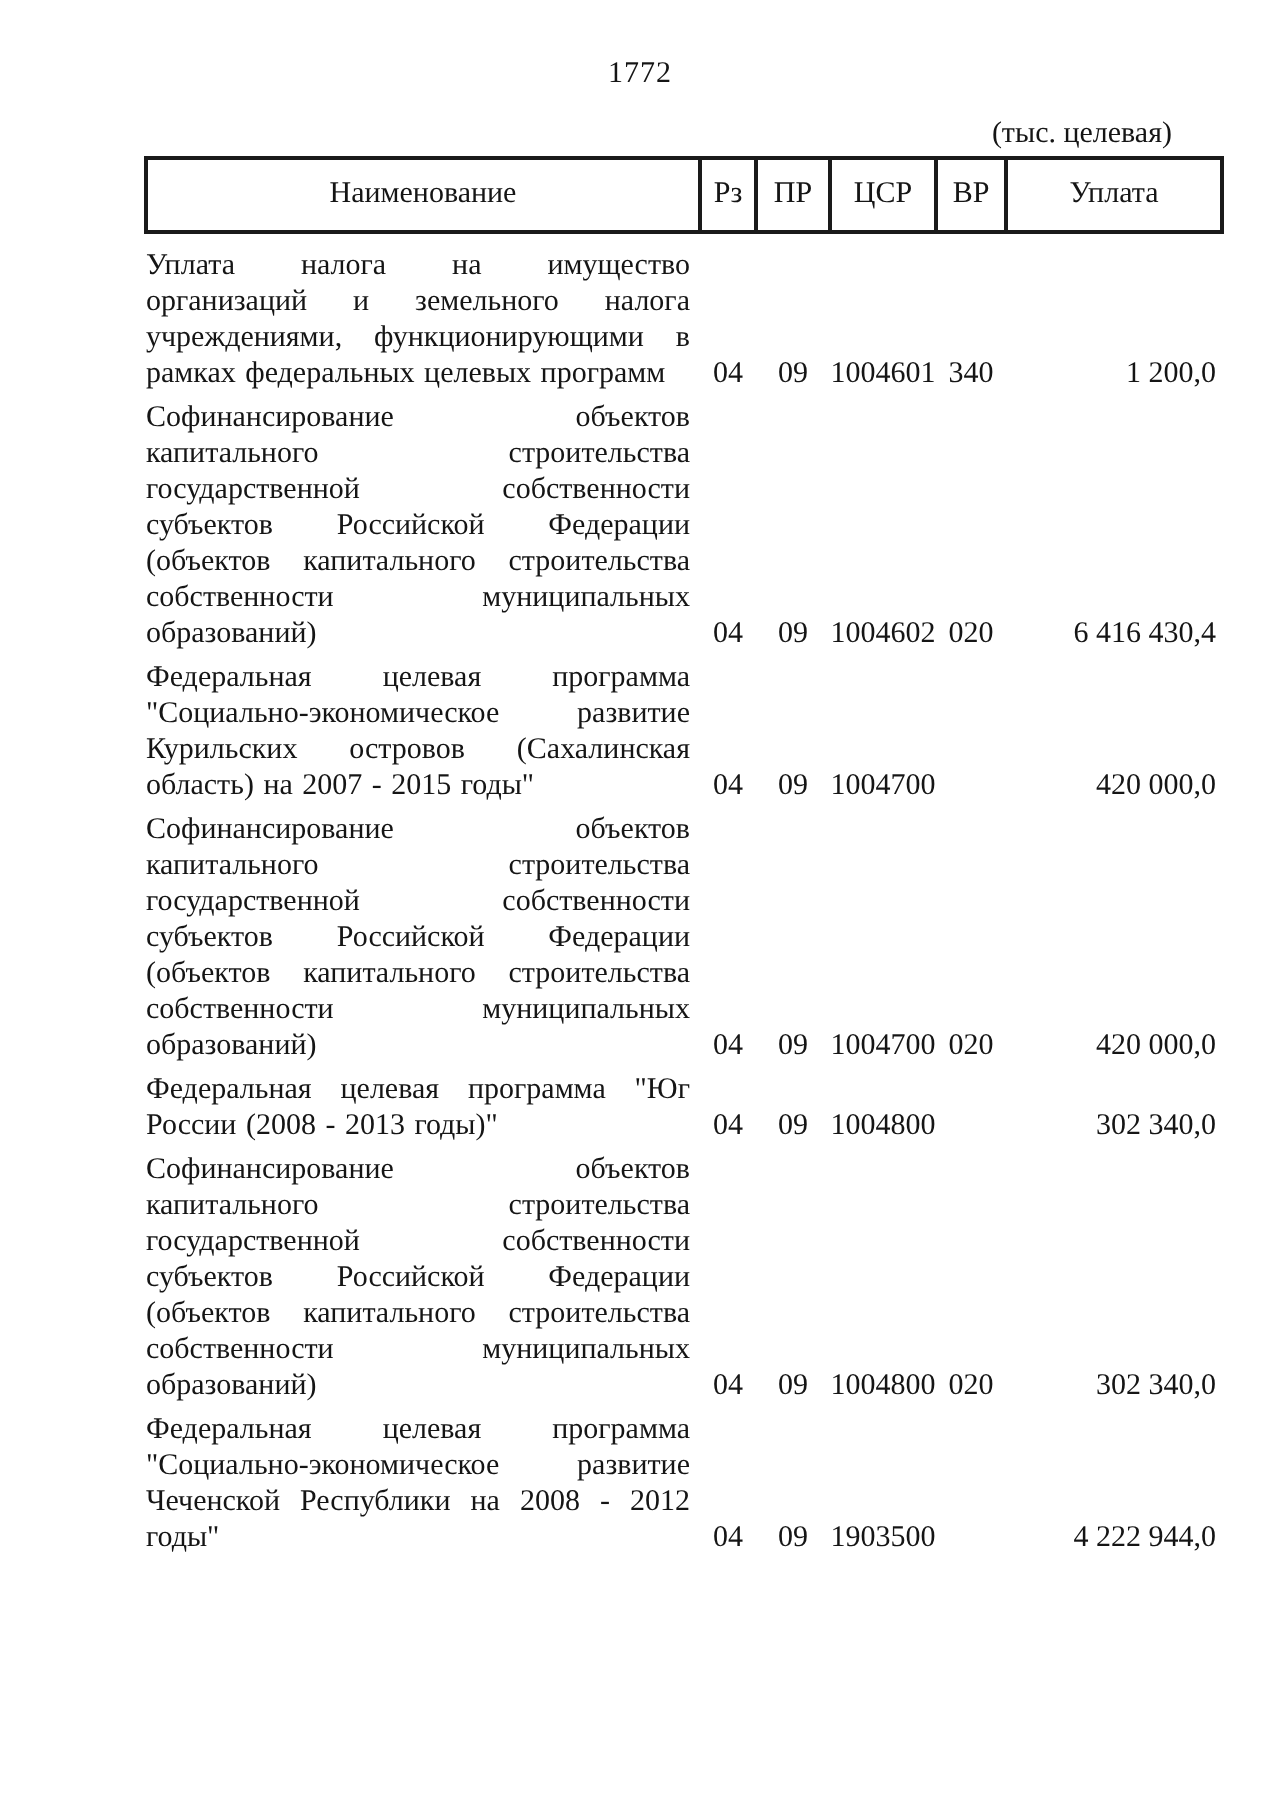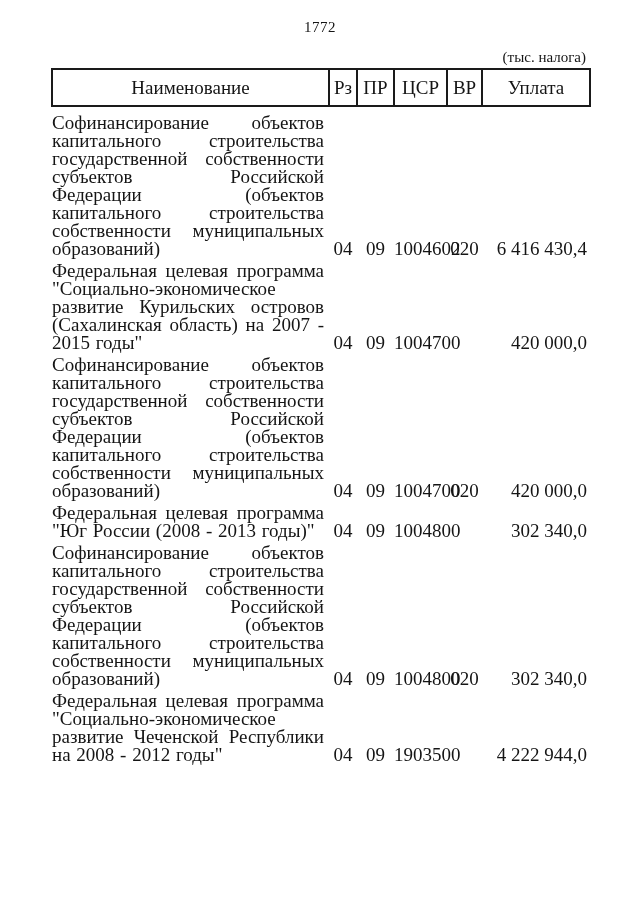--- a/index.html
+++ b/index.html
@@ -5,37 +5,37 @@
   * { margin: 0; padding: 0; box-sizing: border-box; }
   html, body { background: #ffffff; }
   body {
     width: 640px; height: 905px;
     overflow: hidden;
     font-family: "Liberation Serif", "DejaVu Serif", serif;
     color: #151515;
     position: relative;
   }
   .page-number {
-    margin-top: 19px;
+    margin-top: 29px;
     text-align: center;
     font-size: 15px;
     letter-spacing: 0.5px;
   }
   .unit-label {
     width: 538px;
     margin: 13px 0 2px 48px;
     text-align: right;
     font-size: 15px;
   }
   table.budget {
     border-collapse: collapse;
     table-layout: fixed;
     width: 538px;
-    margin-left: 51px;
-    font-size: 19px;
+    margin-left: 72px;
+    font-size: 15px;
   }
   table.budget thead th {
     border: 2px solid #1a1a1a;
     font-weight: normal;
     text-align: center;
     vertical-align: middle;
     height: 37px;
     padding: 0 2px;
   }
   table.budget tbody td {
@@ -51,21 +51,21 @@
     word-spacing: 1px;
   }
   td.code-cell { text-align: center; white-space: nowrap; }
   td.sum-cell  { text-align: right; padding-right: 3px; white-space: nowrap; }
 </style>
 </head>
 <body>
 
 <div class="page-number">1772</div>
 
-<div class="unit-label">(тыс. налога)</div>
+<div class="unit-label">(тыс. целевая)</div>
 
 <table class="budget">
   <colgroup>
     <col style="width:277px">
     <col style="width:28px">
     <col style="width:37px">
     <col style="width:53px">
     <col style="width:35px">
     <col style="width:108px">
   </colgroup>
@@ -73,20 +73,28 @@
     <tr>
       <th>Наименование</th>
       <th>Рз</th>
       <th>ПР</th>
       <th>ЦСР</th>
       <th>ВР</th>
       <th>Уплата</th>
     </tr>
   </thead>
   <tbody id="budget-body">
+    <tr>
+      <td class="name-cell">Уплата налога на имущество организаций и земельного налога учреждениями, функционирующими в рамках федеральных целевых программ</td>
+      <td class="code-cell">04</td>
+      <td class="code-cell">09</td>
+      <td class="code-cell">1004601</td>
+      <td class="code-cell">340</td>
+      <td class="sum-cell">1 200,0</td>
+    </tr>
     <tr>
       <td class="name-cell">Софинансирование объектов капитального строительства государственной собственности субъектов Российской Федерации (объектов капитального строительства собственности муниципальных образований)</td>
       <td class="code-cell">04</td>
       <td class="code-cell">09</td>
       <td class="code-cell">1004602</td>
       <td class="code-cell">020</td>
       <td class="sum-cell">6 416 430,4</td>
     </tr>
     <tr>
       <td class="name-cell">Федеральная целевая программа "Социально-экономическое развитие Курильских островов (Сахалинская область) на 2007 - 2015 годы"</td>

